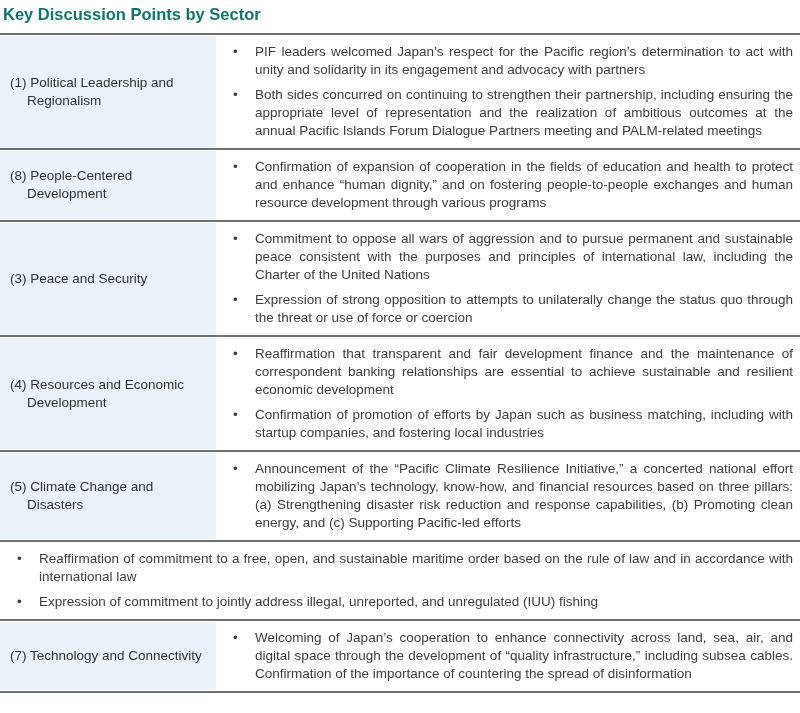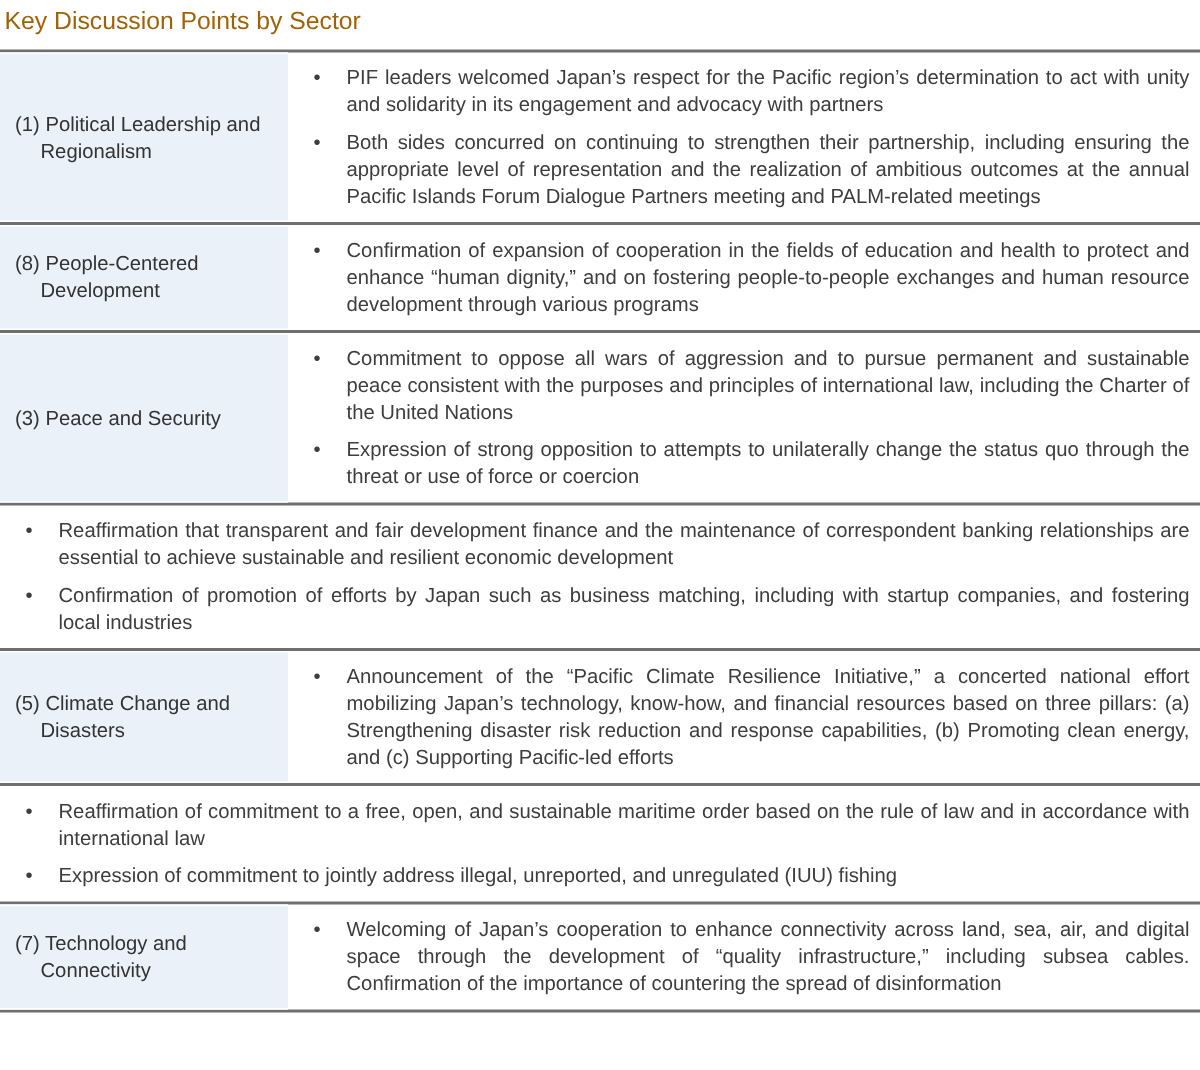--- a/index.html
+++ b/index.html
@@ -11,38 +11,38 @@
     width: 800px;
     height: 713px;
     font-family: "Liberation Sans", sans-serif;
     color: #3d3d3d;
     overflow: hidden;
   }
   .page-title {
     margin: 0;
     padding: 4px 0 9px 3px;
     font-size: 16.5px;
-    font-weight: normal;
-    color: #a16207;
+    font-weight: bold;
+    color: #0f766e;
     line-height: 20px;
   }
   .sector-table {
     width: 800px;
     border-top: 2px solid #6f6f6f;
     border-bottom: 2px solid #6f6f6f;
   }
   .trow {
     display: flex;
     align-items: stretch;
   }
   .trow + .trow {
     border-top: 2px solid #6f6f6f;
   }
   .sector-cell {
-    width: 192px;
+    width: 216px;
     flex: none;
     box-sizing: border-box;
     background: #eaf1f9;
     border-top: 1px solid #ffffff;
     border-bottom: 1px solid #ffffff;
     display: flex;
     align-items: center;
     padding: 6px 12px 6px 10px;
   }
   .sector-label {
@@ -128,20 +128,23 @@
         <span class="point-text">Commitment to oppose all wars of aggression and to pursue permanent and sustainable peace consistent with the purposes and principles of international law, including the Charter of the United Nations</span>
       </div>
       <div class="point">
         <span class="bullet">•</span>
         <span class="point-text">Expression of strong opposition to attempts to unilaterally change the status quo through the threat or use of force or coercion</span>
       </div>
     </div>
   </section>
 
   <section class="trow">
+    <div class="sector-cell">
+      <span class="sector-label">(4) Resources and Economic Development</span>
+    </div>
     <div class="points-cell">
       <div class="point">
         <span class="bullet">•</span>
         <span class="point-text">Reaffirmation that transparent and fair development finance and the maintenance of correspondent banking relationships are essential to achieve sustainable and resilient economic development</span>
       </div>
       <div class="point">
         <span class="bullet">•</span>
         <span class="point-text">Confirmation of promotion of efforts by Japan such as business matching, including with startup companies, and fostering local industries</span>
       </div>
     </div>

